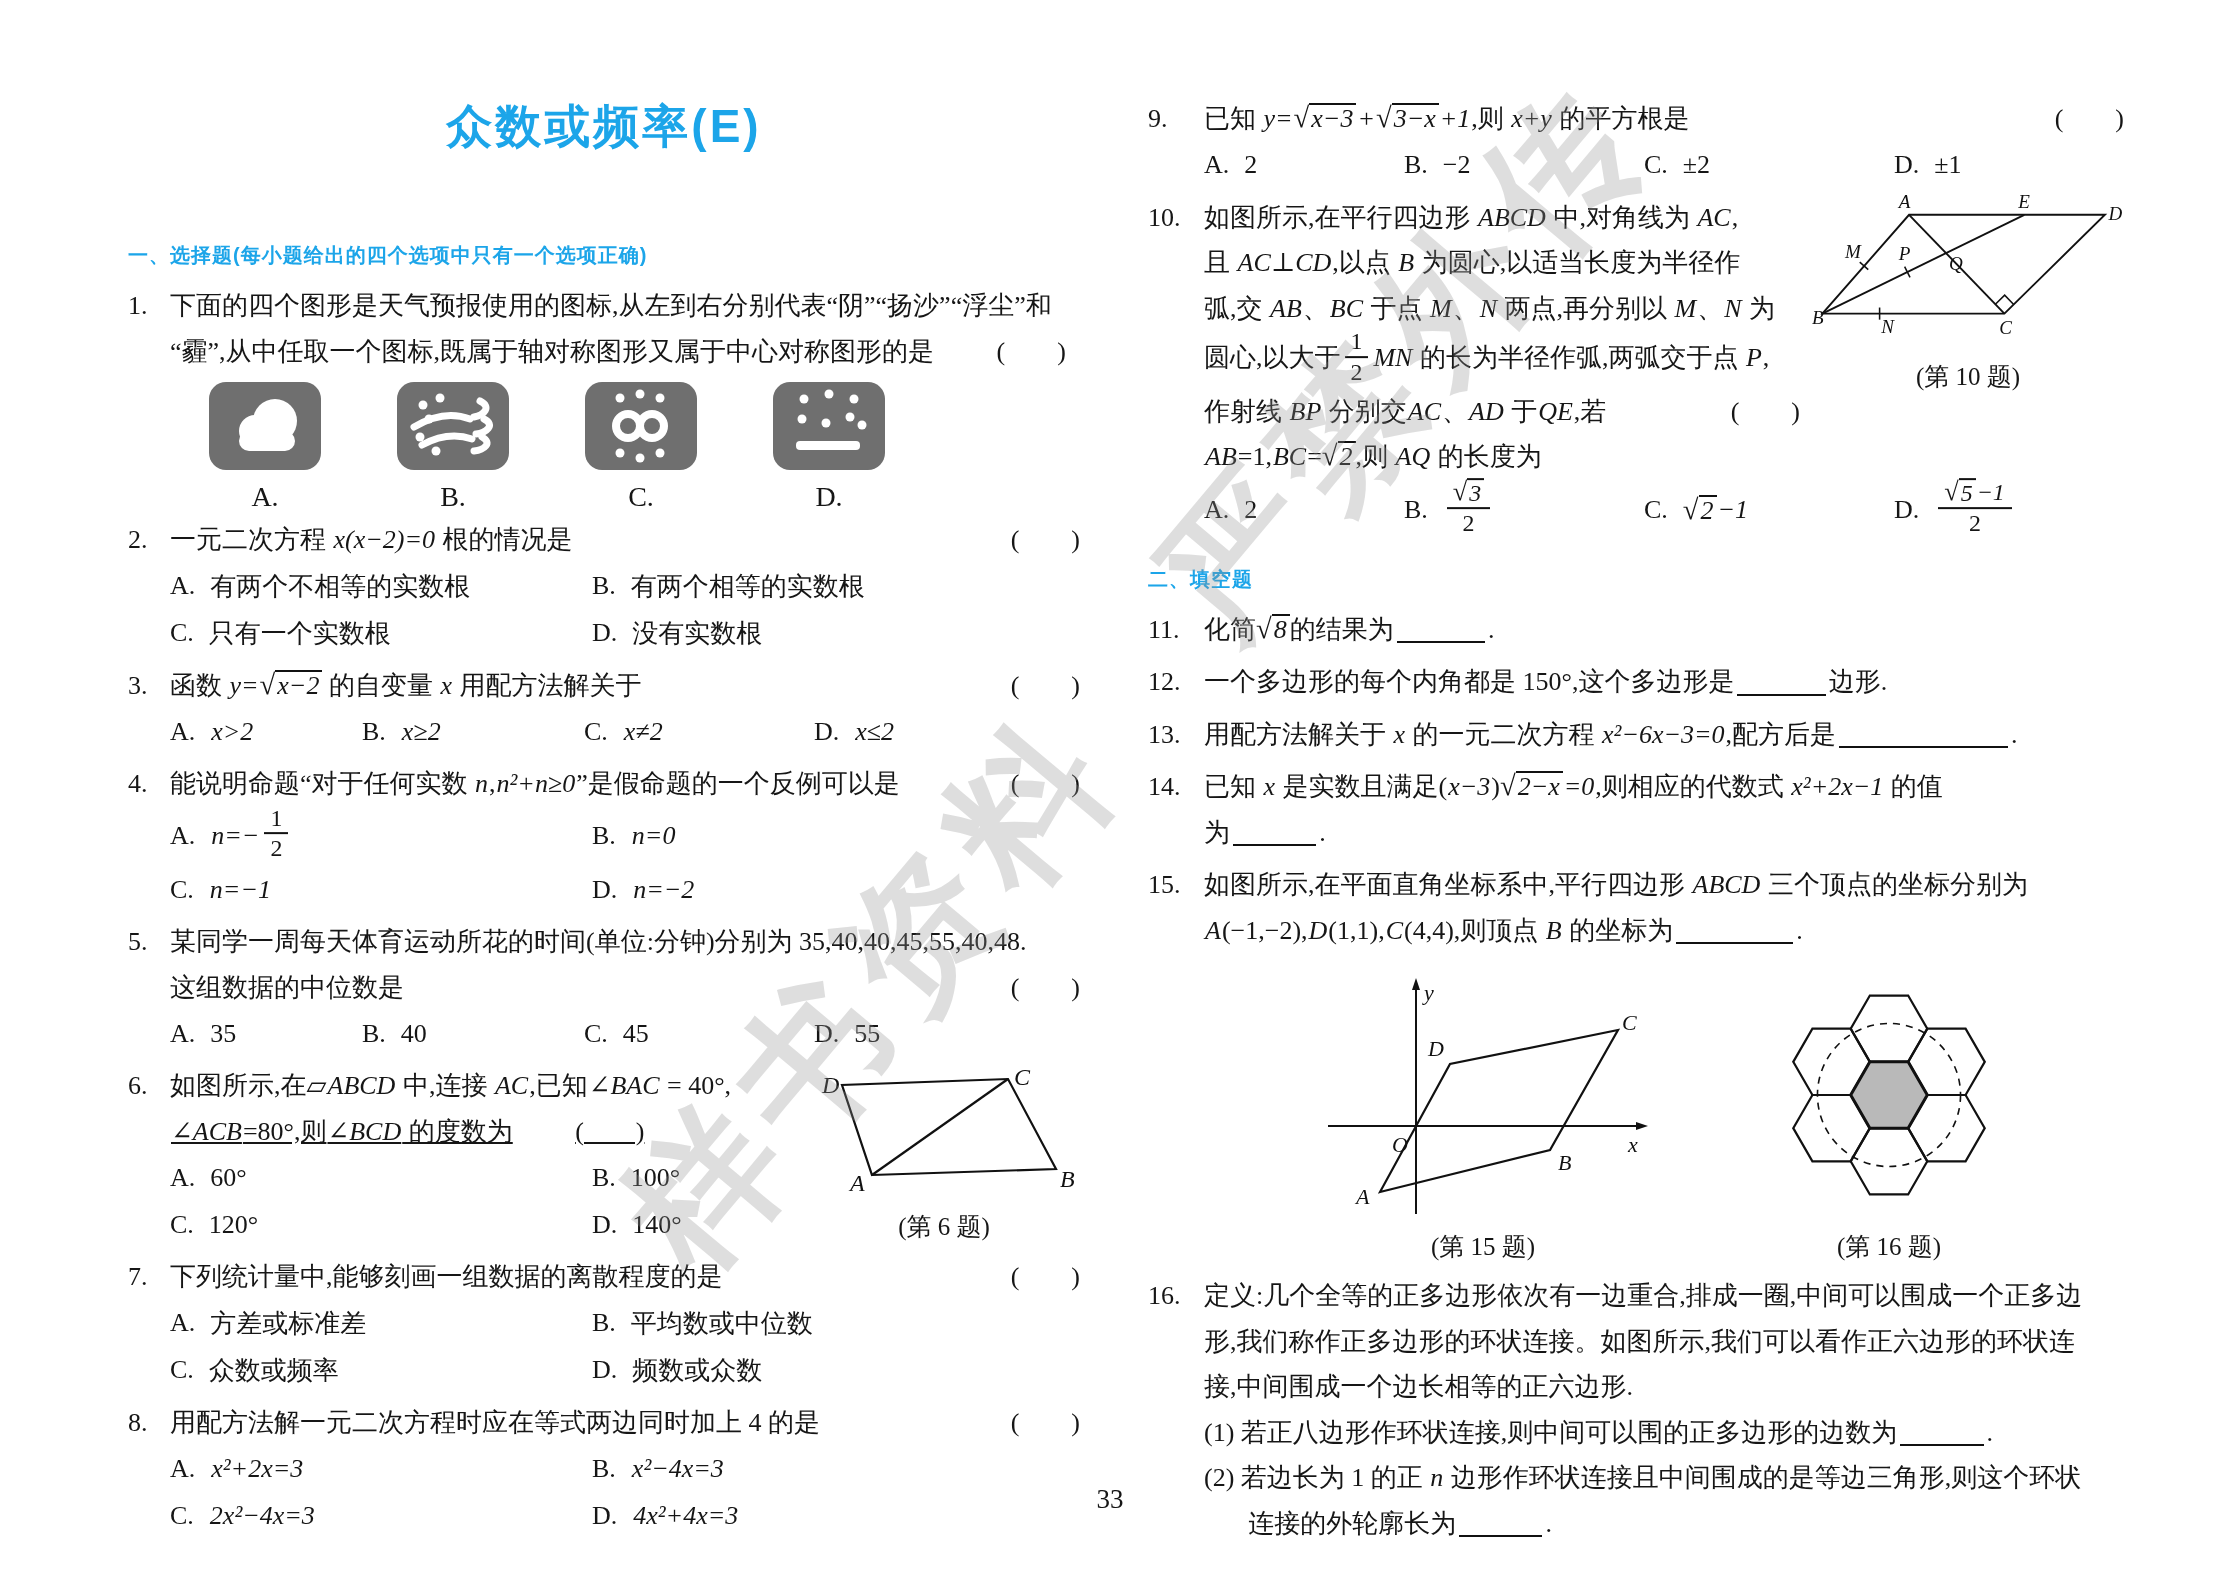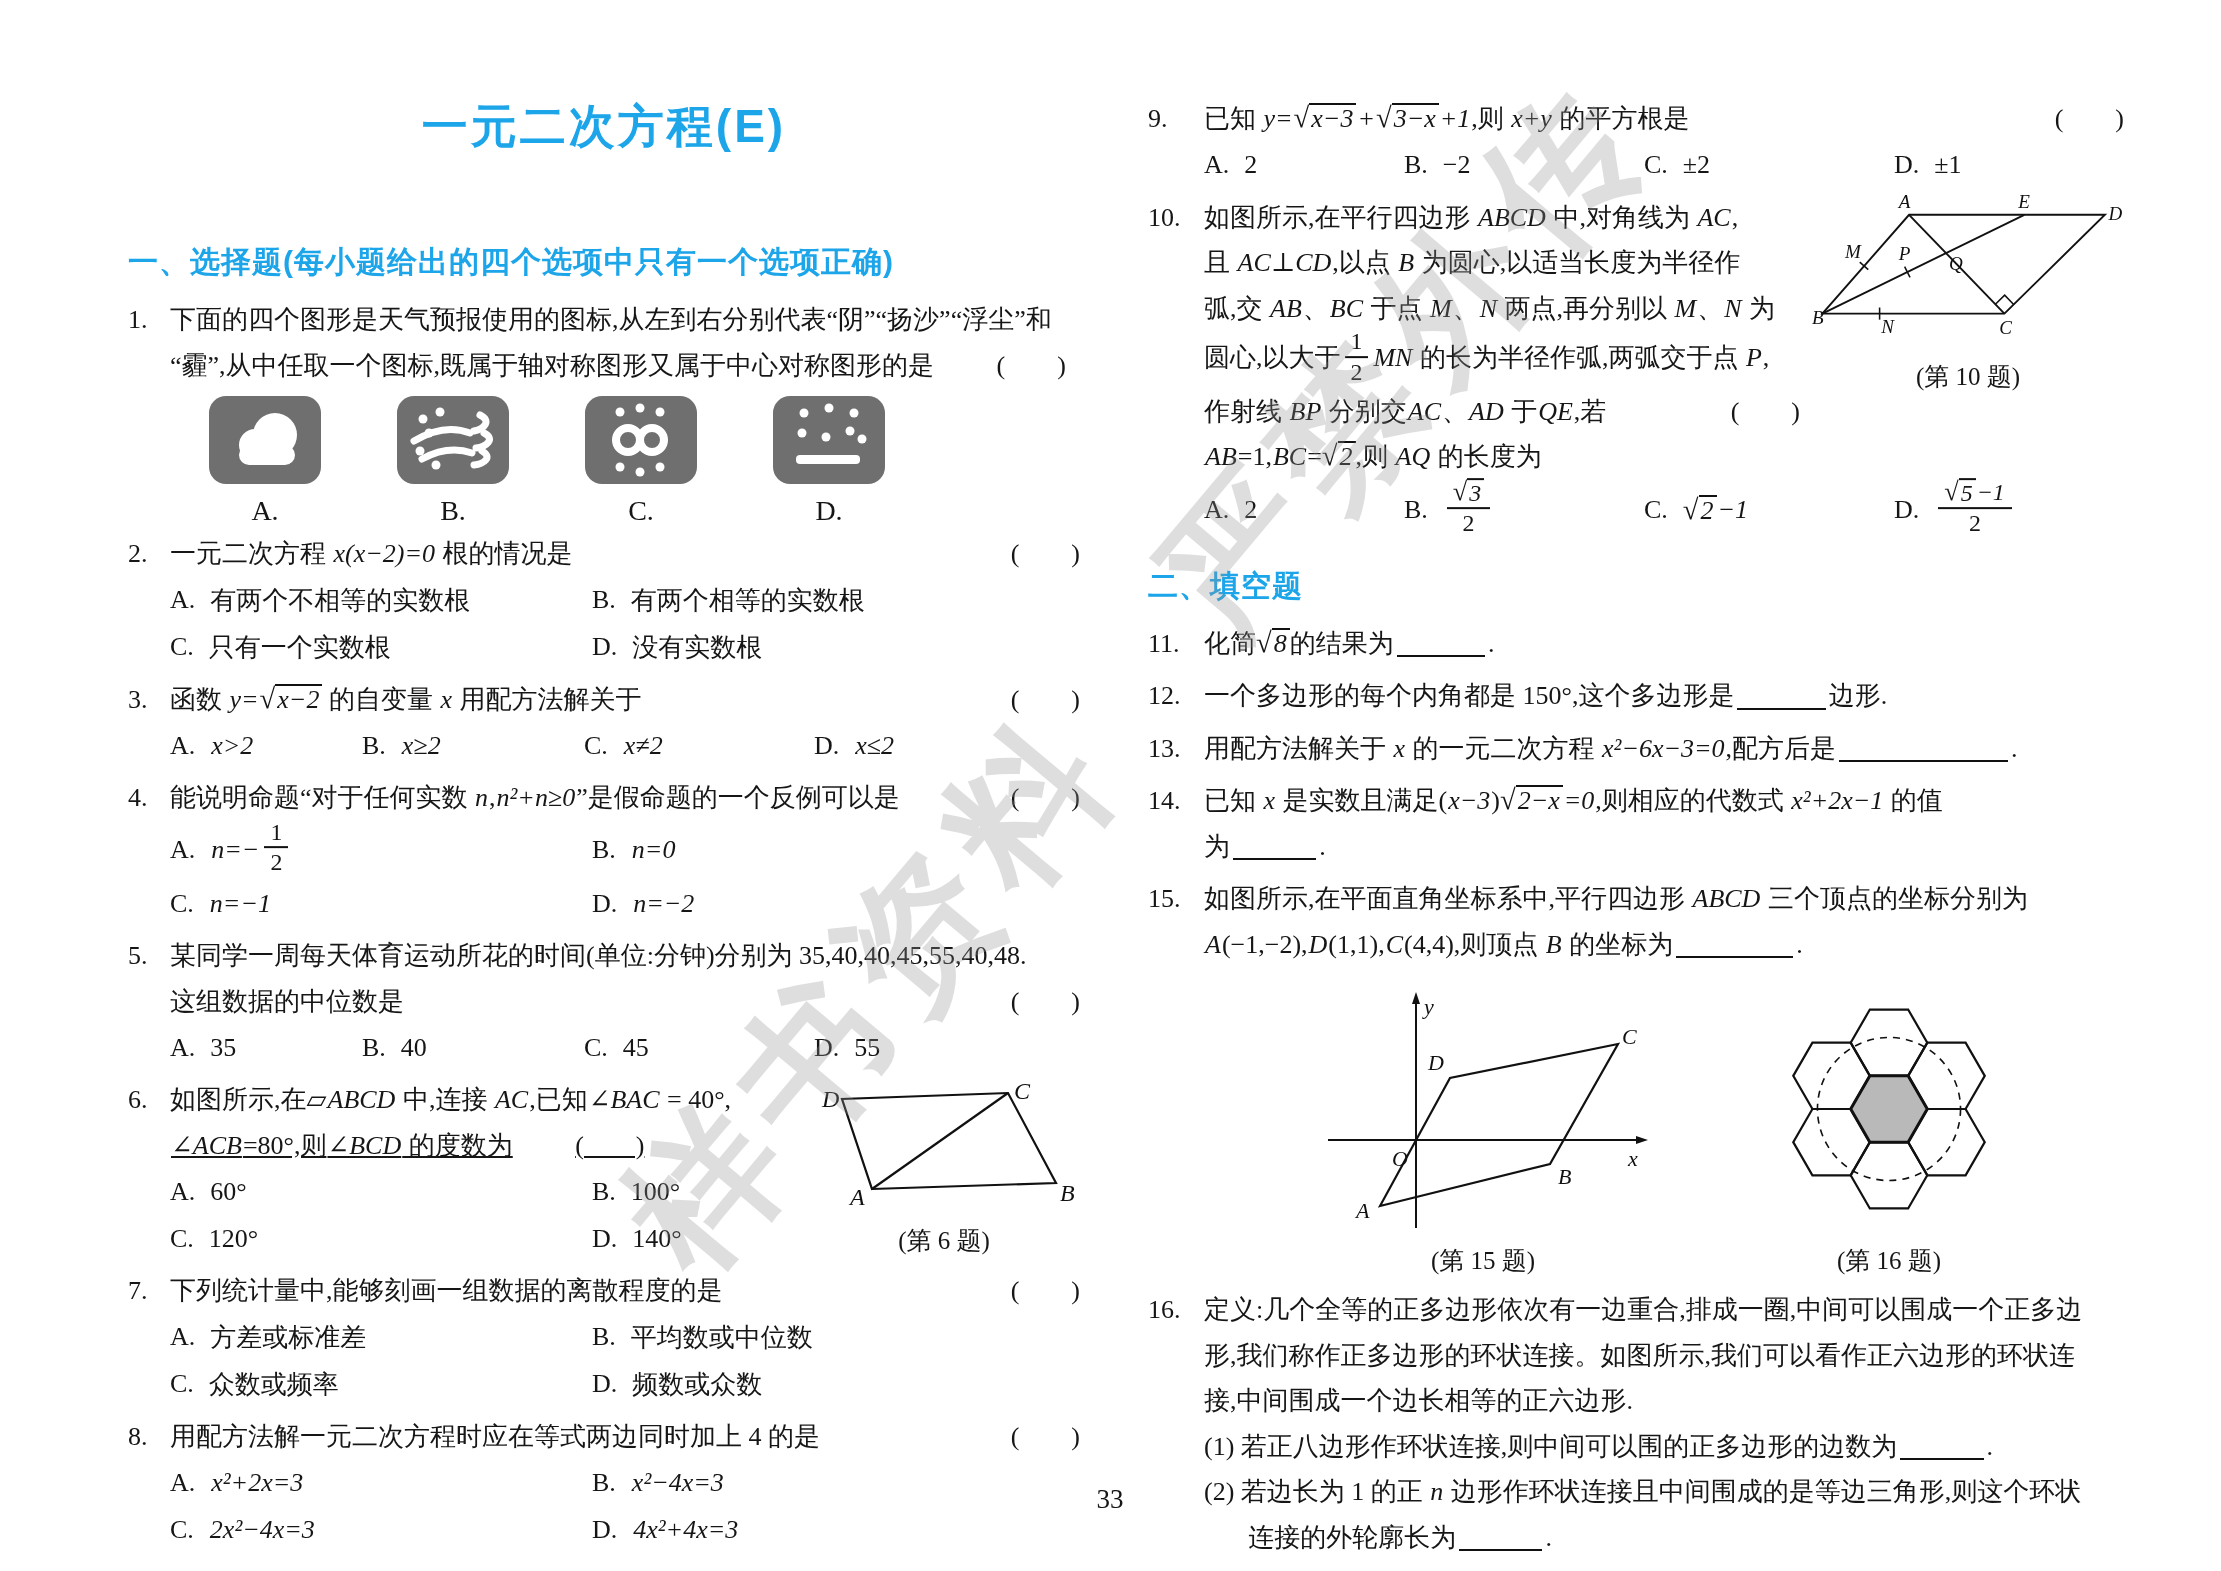--- a/index.html
+++ b/index.html
@@ -12,21 +12,21 @@
   .col-left{left:128px;top:84px;width:952px;}
   .col-right{left:1148px;top:96px;width:976px;}
 
   h1.title{
     font-family:"Liberation Sans","DejaVu Sans",sans-serif;
     color:#1ca5e9;font-size:46px;font-weight:bold;text-align:center;
     margin:12px 0 84px 0;letter-spacing:3px;
   }
   h2.section{
     font-family:"Liberation Sans","DejaVu Sans",sans-serif;
-    color:#1ca5e9;font-size:30px;font-weight:bold;margin:0 0 14px 0;letter-spacing:1px;
+    color:#1ca5e9;font-size:20px;font-weight:bold;margin:0 0 14px 0;letter-spacing:1px;
   }
   .col-right h2.section{margin-top:26px;}
 
   .question{margin-bottom:7px;}
   .qline{display:flex;align-items:baseline;line-height:1.75;min-height:45px;}
   .qnum{display:inline-block;}
   .qbody{flex:0 1 auto;}
   .t{}
   .mi{font-style:italic;font-family:"Liberation Serif","DejaVu Serif",serif;padding:0 1px;}
   .ans{margin-left:auto;padding-left:12px;white-space:nowrap;}
@@ -74,21 +74,21 @@
     font-family:"Liberation Serif","DejaVu Serif",serif;
   }
   .pageno{position:absolute;left:1070px;top:1484px;width:80px;text-align:center;font-size:27px;}
 </style>
 </head>
 <body>
 
 <div class="watermark">样书资料　严禁外传</div>
 
 <div class="col col-left">
-  <h1 class="title">一元二次方程(E)</h1>
+  <h1 class="title">众数或频率(E)</h1>
   <h2 class="section">一、选择题(每小题给出的四个选项中只有一个选项正确)</h2>
 
   <div>
       <div class="question">
         <div class="qline">
           <span class="qnum" style="flex: 0 0 42px;">1.</span>
           <span class="qbody"><span class="t">下面的四个图形是天气预报使用的图标,从左到右分别代表“阴”“扬沙”“浮尘”和</span></span>
         </div>
         <div class="qline" style="padding-left: 42px;">
           <span class="qbody"><span class="t">“霾”,从中任取一个图标,既属于轴对称图形又属于中心对称图形的是</span></span>

